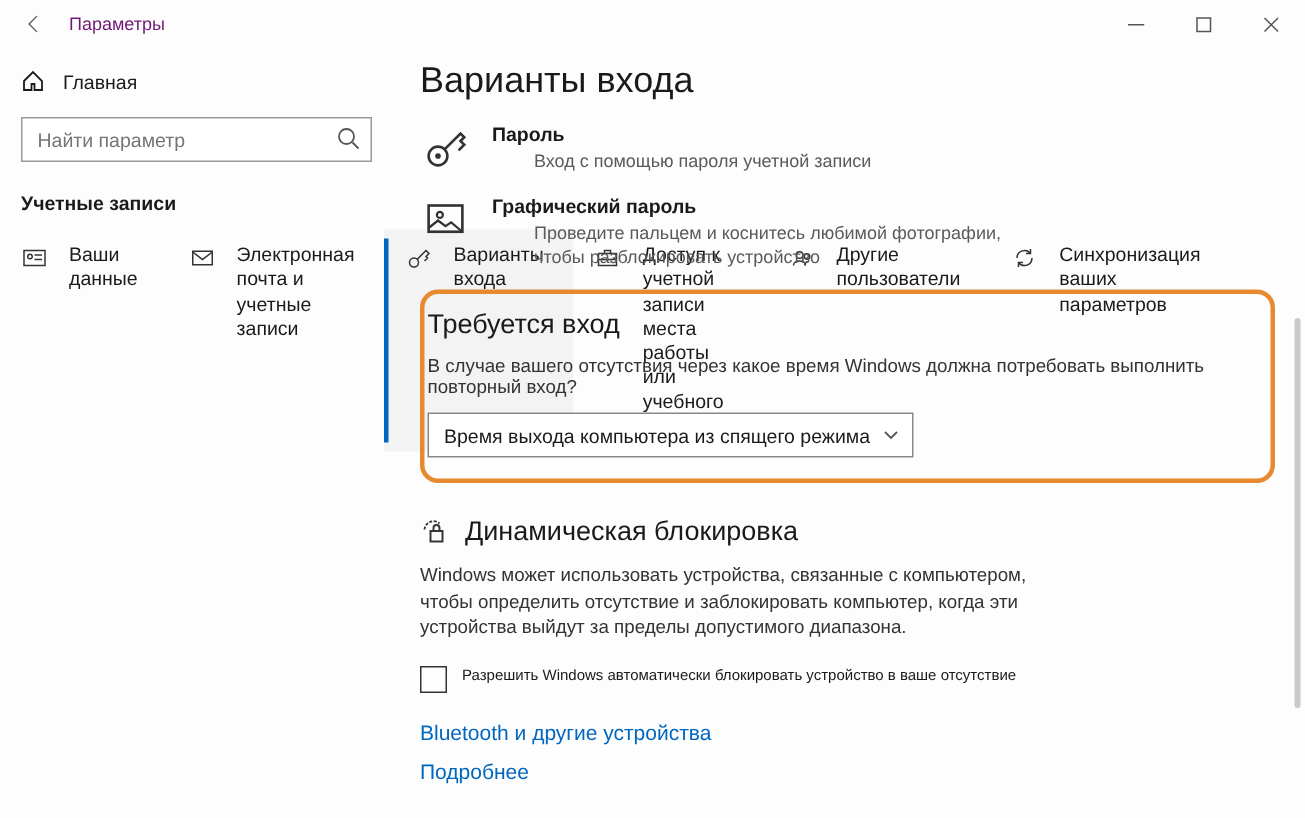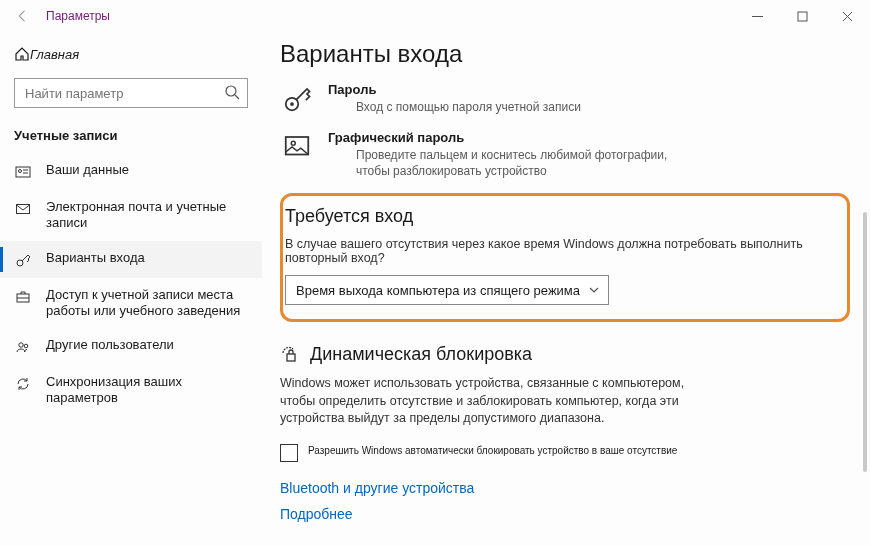--- a/index.html
+++ b/index.html
@@ -10,27 +10,27 @@
   .titlebar { height: 32px; display: flex; align-items: center; padding-left: 8px; }
   .titlebar .back { width: 28px; height: 28px; display: flex; align-items: center; justify-content: center; color: #555; }
   .titlebar .title { margin-left: 10px; font-size: 12px; color: #701a75; }
   .titlebar .controls { margin-left: auto; display: flex; }
   .titlebar .controls div { width: 45px; height: 32px; display: flex; align-items: center; justify-content: center; color: #555; }
 
   .body { display: flex; flex: 1; overflow: hidden; }
 
   
   .sidebar { width: 262px; padding: 6px 0 0 0; display: flex; flex-direction: column; }
-  .home { display: flex; align-items: center; padding: 8px 14px; gap: 0; font-style: italic; }
+  .home { display: flex; align-items: center; padding: 8px 14px; gap: 12px; }
   .home .lbl { font-size: 13px; }
   .search { margin: 8px 14px 14px 14px; position: relative; }
   .search input { width: 100%; height: 30px; border: 1px solid #999; padding: 0 30px 0 10px; font-size: 13px; background: #fff; outline: none; }
   .search .sicon { position: absolute; right: 8px; top: 6px; color: #555; }
   .section { font-weight: 600; font-size: 13px; padding: 6px 14px 10px 14px; }
-  .nav { display: flex; flex-direction: column; }
+  .nav { display: flex; flex-direction: row; }
   .nav-item { display: flex; align-items: flex-start; padding: 9px 14px 9px 14px; gap: 14px; position: relative; }
   .nav-item .icon { width: 18px; height: 18px; flex-shrink: 0; display:flex; align-items:center; justify-content:center; color:#333; margin-top:1px;}
   .nav-item .lbl { font-size: 13px; line-height: 1.25; padding-right:6px; }
   .nav-item.selected::before { content:""; position:absolute; left:0; top:6px; bottom:6px; width:3px; background:#0067c0; }
   .nav-item.selected { background: #f3f3f3; }
 
   
   .main { flex: 1; padding: 8px 20px 0 18px; overflow-y: auto; position: relative; }
   .page-title { font-size: 24px; font-weight: 400; margin-bottom: 14px; }
   .opt { display: flex; gap: 14px; margin-bottom: 14px; align-items: flex-start; }

